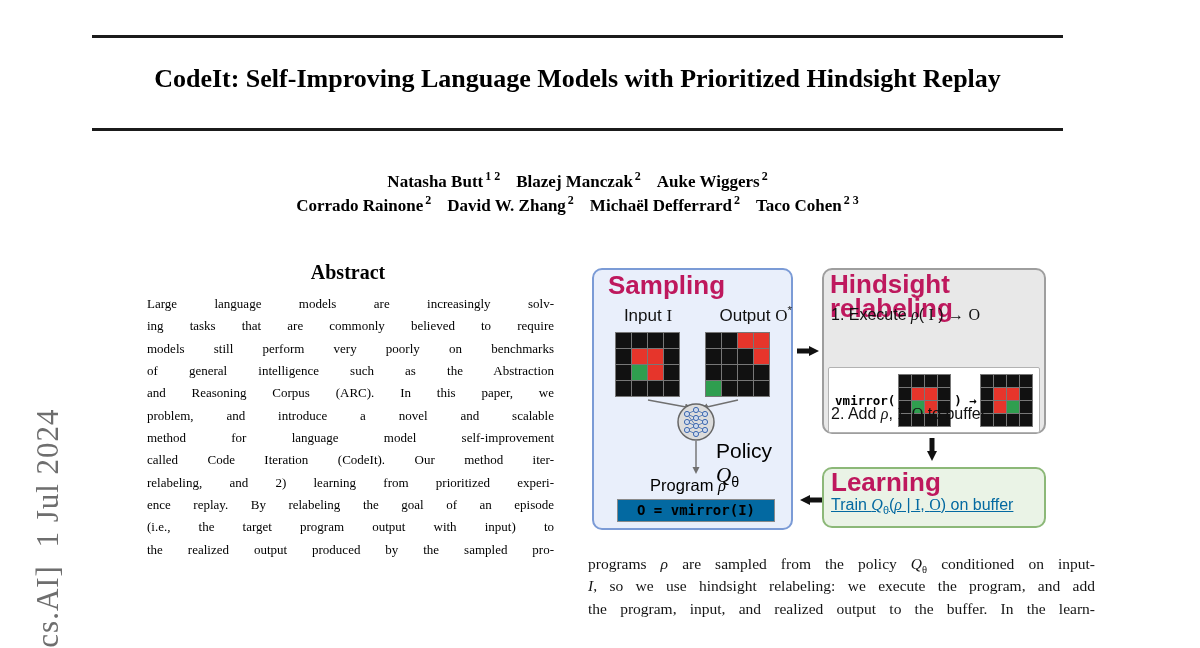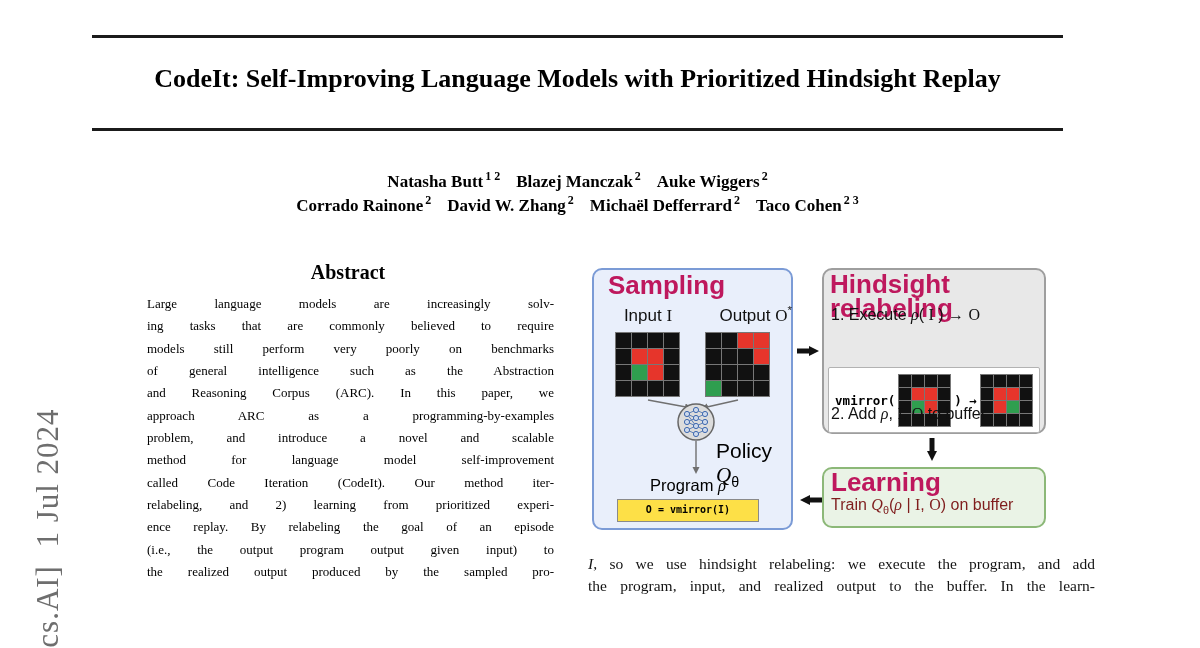--- a/index.html
+++ b/index.html
@@ -41,40 +41,40 @@
   .sampling{left:592px;top:268px;width:201px;height:262px;
             background:var(--sampling-bg,#e9effb);border:2px solid var(--sampling-border,#7b9bd6);}
   .sampling .box-title{left:14px;top:3px;}
   .lbl{position:absolute;font-size:17px;color:#111;text-align:center;}
   .lbl-input{left:14px;top:36px;width:80px;}
   .lbl-output{left:102px;top:36px;width:96px;text-align:right;}
   .g-input{position:absolute;left:21px;top:62px;}
   .g-target{position:absolute;left:111px;top:62px;}
   .lbl-policy{position:absolute;left:122px;top:169px;font-size:21px;}
   .lbl-program{position:absolute;left:42px;top:206px;width:104px;text-align:center;font-size:16.5px;}
-  .code-box{position:absolute;left:23px;top:229px;width:142px;height:23px;background:#fde047;
+  .code-box{position:absolute;left:23px;top:229px;width:158px;height:23px;background:#0369a1;
             border:1.5px solid #8a8a8a;font-family:"DejaVu Sans Mono","Liberation Mono",monospace;
-            font-size:10px;font-weight:700;text-align:center;line-height:20px;color:#000;}
+            font-size:14px;font-weight:700;text-align:center;line-height:20px;color:#000;}
 
   .hindsight{left:822px;top:268px;width:224px;height:166px;
              background:var(--hindsight-bg,#e8e8e8);border:2px solid var(--hindsight-border,#9e9e9e);}
   .hindsight .box-title{left:6px;top:2px;}
   .step{position:absolute;font-size:16px;color:#111;}
   .step1{left:7px;top:36px;}
   .exec-box{position:absolute;left:4px;top:61px;width:212px;height:66px;background:#fff;
             border:1px solid #b2b2b2;border-radius:2px;display:flex;align-items:center;
             justify-content:center;gap:3px;margin-top:36px;}
   .exec-box .code{font-family:"DejaVu Sans Mono","Liberation Mono",monospace;font-size:12.5px;
                   font-weight:700;color:#000;white-space:pre;}
   .step2{left:7px;top:135px;}
 
   .learning{left:822px;top:467px;width:224px;height:61px;
             background:var(--learning-bg,#eaf3e6);border:2px solid var(--learning-border,#8cb878);}
   .learning .box-title{left:7px;top:1px;}
-  .train{position:absolute;left:7px;top:27px;font-size:16px;color:#7f1d1d;}
+  .train{position:absolute;left:7px;top:27px;font-size:16px;color:#0369a1;text-decoration:underline;}
 
   
   .grid{display:grid;gap:1px;background:#777;border:1.5px solid #777;}
   .grid-lg{grid-template-columns:repeat(4,15px);grid-auto-rows:15px;}
   .grid-sm{grid-template-columns:repeat(4,12px);grid-auto-rows:12px;}
   .cell{width:100%;height:100%;}
 
   
   .figure-caption{position:absolute;left:588px;top:555px;width:507px;font-size:15.5px;color:#141414;}
   .cap-line{text-align:justify;text-align-last:justify;height:22.4px;}
@@ -98,27 +98,26 @@
     <div class="author-line"><span class="author">Corrado Rainone<sup>2</sup></span><span class="author">David W. Zhang<sup>2</sup></span><span class="author">Michaël Defferrard<sup>2</sup></span><span class="author">Taco Cohen<sup>2 3</sup></span></div>
   </div>
 
   <div class="abstract-heading">Abstract</div>
   <div class="abstract-body">
       <div class="abs-line">Large language models are increasingly solv-</div>
       <div class="abs-line">ing tasks that are commonly believed to require</div>
       <div class="abs-line">models still perform very poorly on benchmarks</div>
       <div class="abs-line">of general intelligence such as the Abstraction</div>
       <div class="abs-line">and Reasoning Corpus (ARC). In this paper, we</div>
-      <div class="abs-line">approach ARC as a programming-by-examples</div>
       <div class="abs-line">problem, and introduce a novel and scalable</div>
       <div class="abs-line">method for language model self-improvement</div>
       <div class="abs-line">called Code Iteration (CodeIt). Our method iter-</div>
       <div class="abs-line">relabeling, and 2) learning from prioritized experi-</div>
       <div class="abs-line">ence replay. By relabeling the goal of an episode</div>
-      <div class="abs-line">(i.e., the output program output given input) to</div>
+      <div class="abs-line">(i.e., the target program output with input) to</div>
       <div class="abs-line">the realized output produced by the sampled pro-</div>
     </div>
 
   <div class="box sampling">
     <div class="box-title">Sampling</div>
     <div class="lbl lbl-input">Input <span class="mser">I</span></div>
     <div class="lbl lbl-output">Output <span class="mser">O</span><sup>*</sup></div>
     <div class="grid grid-lg g-input">
         <div class="cell" style="background: rgb(17, 17, 17);"></div>
         <div class="cell" style="background: rgb(17, 17, 17);"></div>
@@ -259,17 +258,18 @@
     </g>
 
     <g>
       <line x1="797" y1="351" x2="810" y2="351" stroke="#111111" stroke-width="5" marker-end="url(#mb)"></line>
       <line x1="932" y1="438" x2="932" y2="452" stroke="#111111" stroke-width="5" marker-end="url(#mb)"></line>
       <line x1="822" y1="500" x2="809" y2="500" stroke="#111111" stroke-width="5" marker-end="url(#mb)"></line>
     </g>
   </svg>
 
   <div class="figure-caption">
+      <div class="cap-line">programs <em>ρ</em> are sampled from the policy <em>Q</em><sub>θ</sub> conditioned on input-</div>
       <div class="cap-line"><em>I</em>, so we use hindsight relabeling: we execute the program, and add</div>
       <div class="cap-line">the program, input, and realized output to the buffer. In the learn-</div>
     </div>
 
 </div>
 
 </body></html>

